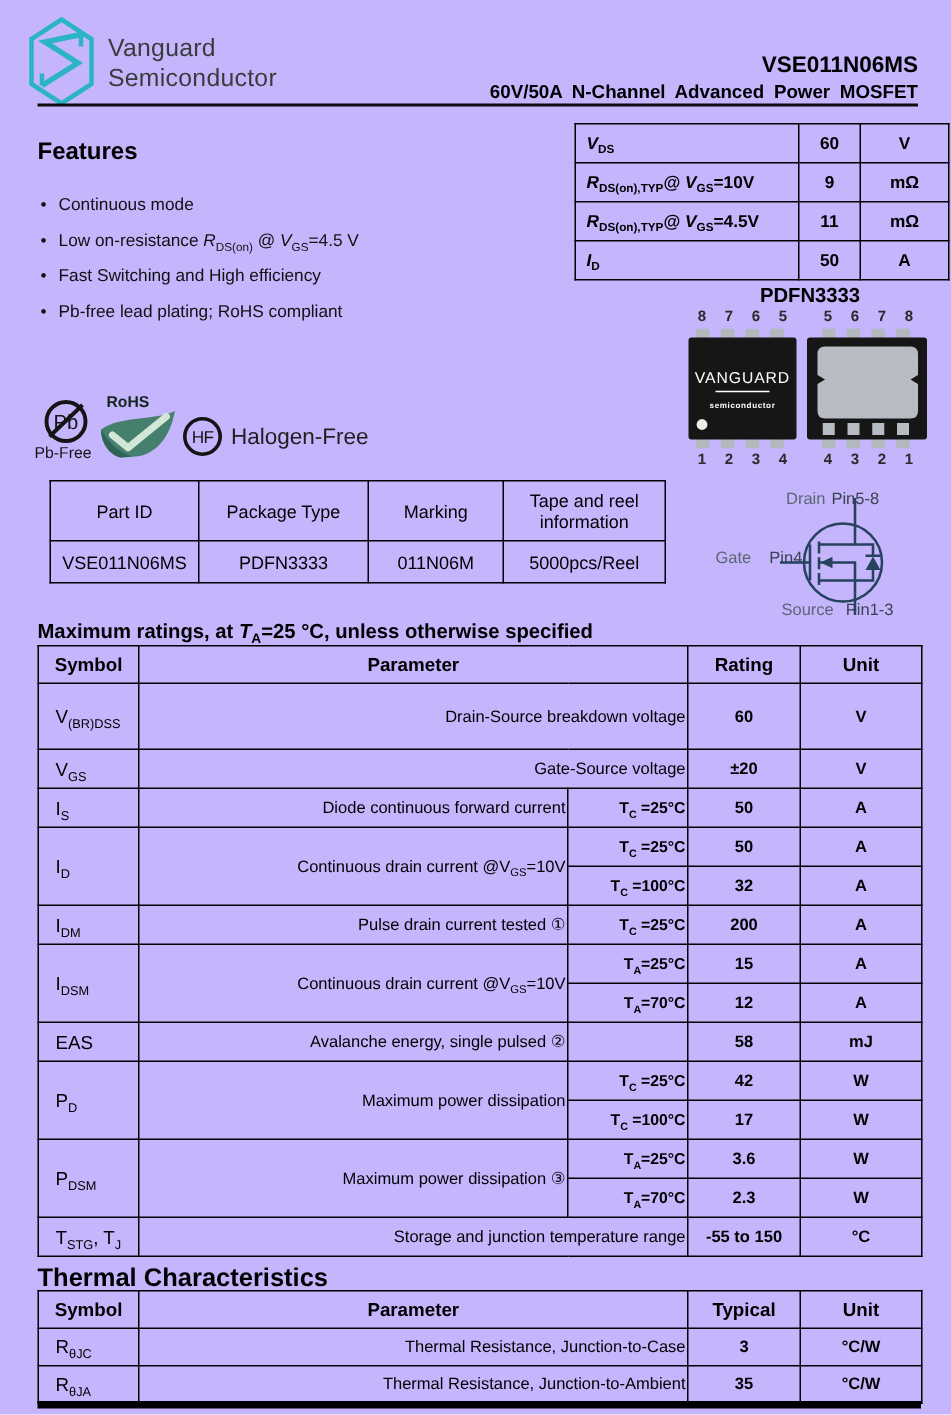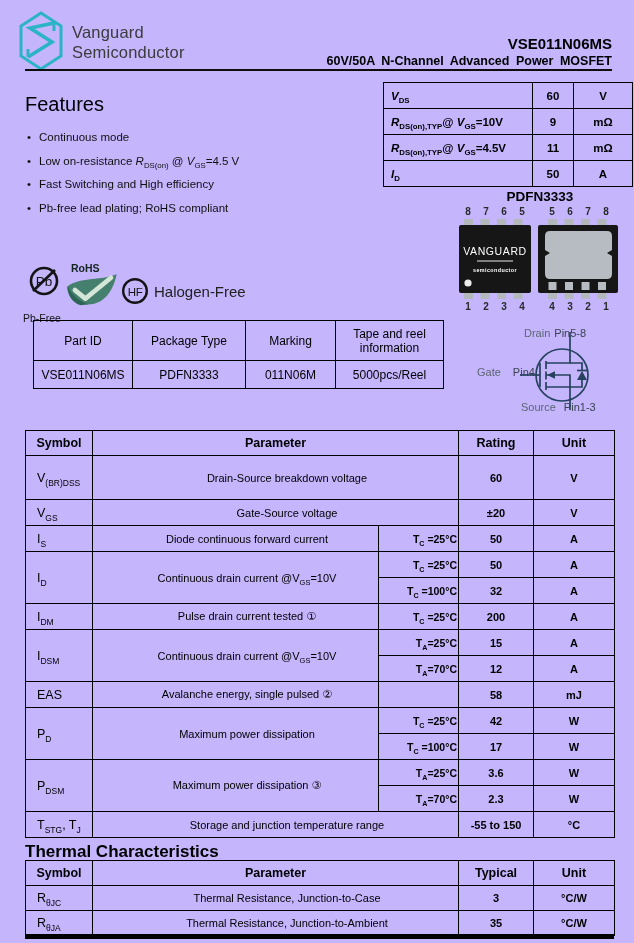--- a/index.html
+++ b/index.html
@@ -20,28 +20,28 @@
   table { border-collapse:collapse; table-layout:fixed; }
   td,th { border:1.5px solid #000; overflow:hidden; vertical-align:middle; }
 
   
   #key-specs { left:383px; top:82px; width:249px; font-size:11.5px; font-weight:bold; }
   #key-specs td { height:26px; }
   .ks-param { padding-left:7px; text-align:left; }
   .ks-val,.ks-unit { text-align:center; }
 
   
-  #features-title { left:25px; top:93px; font-size:20px; font-weight:normal; }
+  #features-title { left:25px; top:93px; font-size:16px; font-weight:bold; }
   #features-list { left:27px; top:131px; list-style:none; margin:0; padding:0; font-size:11.5px; color:#101010; }
   .feature-item { margin-bottom:11.5px; }
   .feature-item::before { content:"\2022"; margin-right:8px; }
 
   
   #pb-badge { left:26px; top:264px; }
-  #pb-label { left:23px; top:312px; font-size:10.5px; color:#141414; }
+  #pb-label { left:23px; top:296px; font-size:10.5px; color:#141414; }
   #rohs-label { left:71px; top:262px; font-size:10.5px; font-weight:bold; color:#15251e; }
   #rohs-leaf { left:64px; top:273px; }
   #hf-badge { left:121px; top:277px; }
   #halogen-label { left:154px; top:283px; font-size:15px; color:#212121; }
 
   
   #pkg-title { left:452px; top:189px; width:176px; text-align:center; font-size:13.5px; font-weight:bold; }
   .chip { width:88px; height:106px; position:absolute; }
   #chip-front { left:452px; top:206px; }
   #chip-back  { left:536px; top:206px; }
@@ -64,21 +64,21 @@
   #source-label{ left:521px; top:401px; }  #source-label b{ margin-left:8px; }
   #mosfet-svg { left:483px; top:322px; }
 
   
   #max-title { left:25px; top:413px; font-size:13.5px; font-weight:bold; }
   #max-table { left:25px; top:430px; width:589px; }
   #max-table th { height:25px; font-size:12.5px; }
   #max-table tbody tr { height:26px; }
   #max-table tbody tr:first-child { height:44px; }
   .mr-sym  { padding-left:11px; font-size:12.5px; text-align:left; }
-  .mr-param{ padding-left:24px; font-size:11px; text-align:center; }
+  .mr-param{ padding-left:24px; font-size:11px; text-align:right; }
   .mr-cond { font-size:10.5px; font-weight:bold; text-align:right; }
   .mr-val,.mr-unit { font-size:11px; font-weight:bold; text-align:center; }
 
   
   #thermal-title { left:25px; top:842px; font-size:17px; font-weight:bold; }
   #thermal-table { left:25px; top:860px; width:589px; }
   #thermal-table th { height:25px; font-size:12.5px; }
   #thermal-table td { height:25px; }
 
   #bottom-bar { left:25px; top:934px; width:589px; height:5px; background:#000; }
@@ -264,20 +264,21 @@
       <path d="M87,10 V41 H63"></path>
       <path d="M87,88 V65 H63"></path>
       <path d="M63,53 H87 V65"></path>
       <path d="M87,41 H99 V48.5 M99,57.5 V65 H87"></path>
       <path d="M94,48.5 H104"></path>
     </g>
     <polygon points="64,53 72,49.2 72,56.8" fill="#26425e"></polygon>
     <polygon points="94,58 104,58 99,49" fill="#26425e"></polygon>
   </svg>
 
+  <div id="max-title" class="abs"><span>Maximum ratings, at </span><span style="font-style: italic;">T</span><sub>A</sub><span>=25 °C, unless otherwise specified</span></div>
   <table id="max-table" class="abs">
     <colgroup>
         <col style="width:67px">
         <col style="width:286px">
         <col style="width:80px">
         <col style="width:75px">
         <col style="width:81px">
       </colgroup>
     <thead id="max-head">
         <tr>

